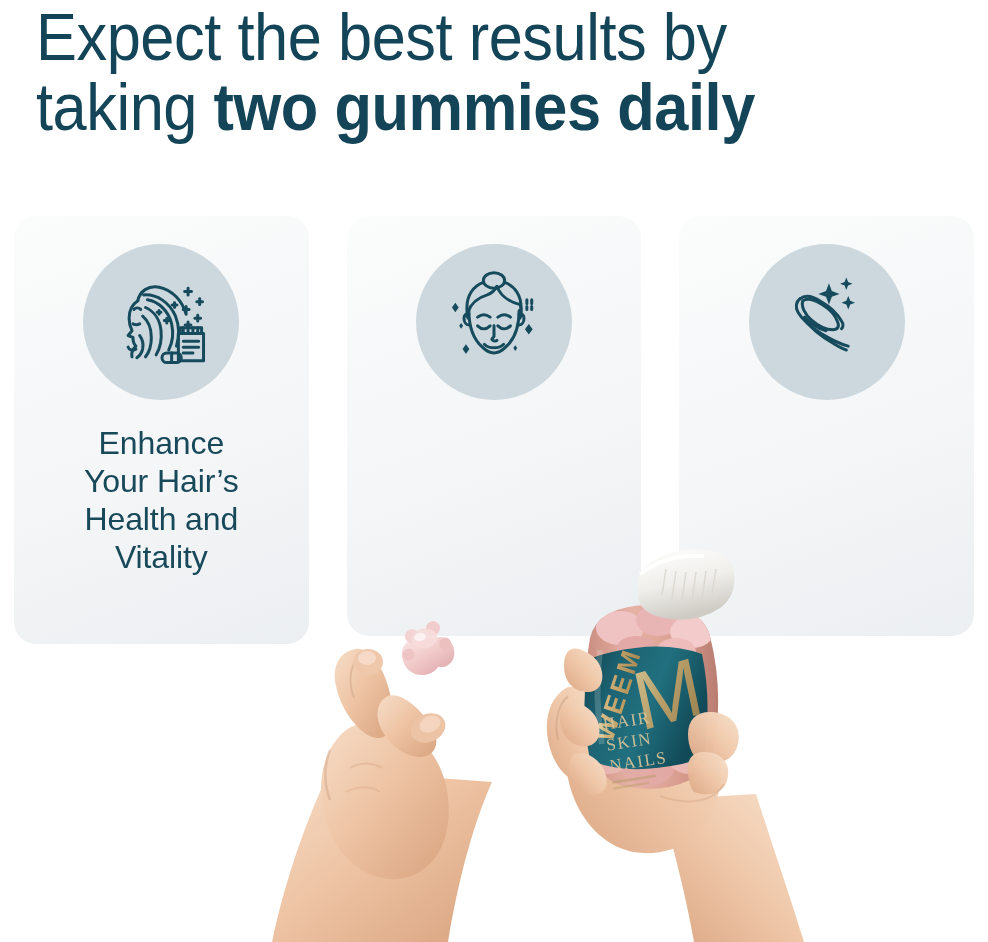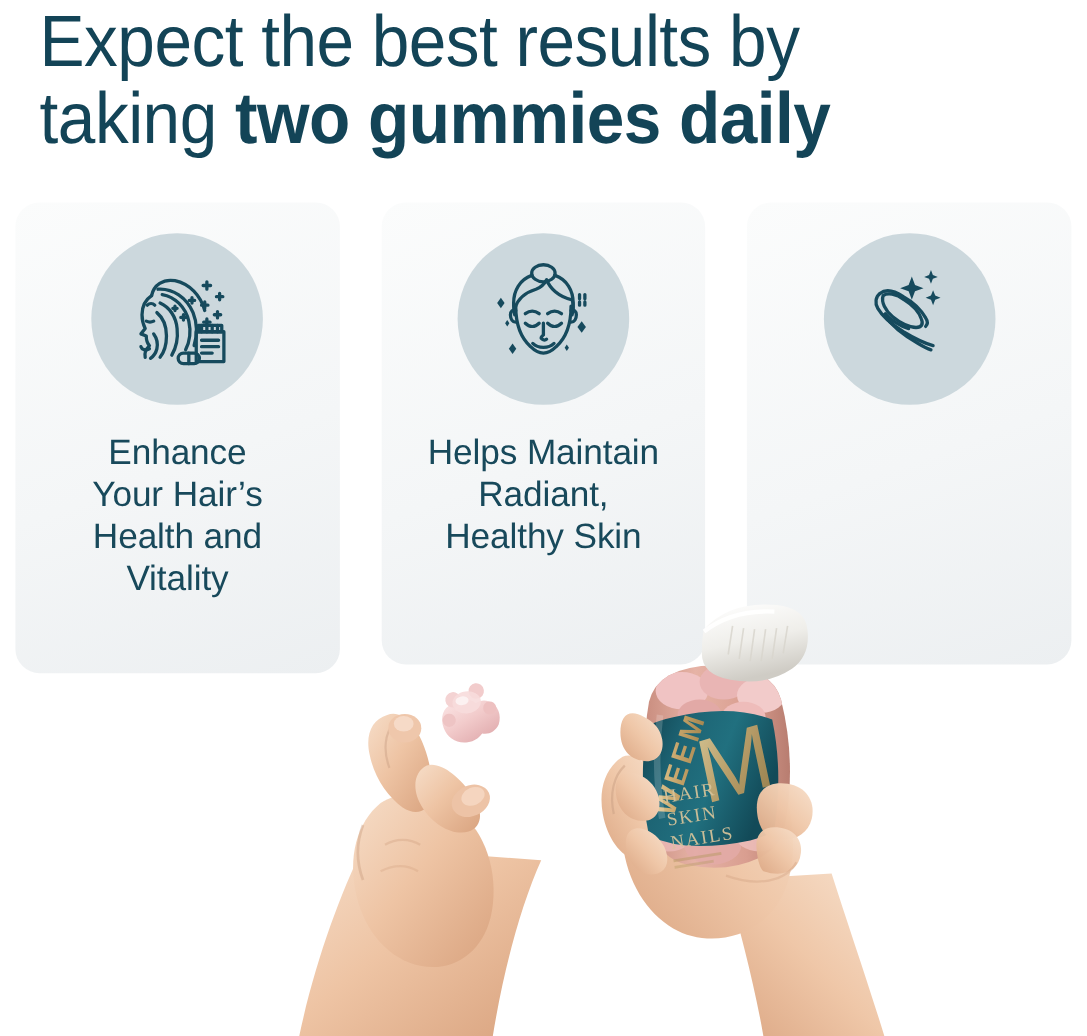--- a/index.html
+++ b/index.html
@@ -32,21 +32,21 @@
     transform-origin: left top;
   }
   .headline .bold {
     font-weight: 700;
   }
 
   
   .cards {
     position: absolute;
     left: 14px;
-    top: 184px;
+    top: 216px;
     width: 960px;
     height: 430px;
     display: flex;
     gap: 38px;
   }
   .card {
     position: relative;
     flex: 1 1 0;
     border-radius: 22px;
     background: linear-gradient(160deg, #fbfcfc 0%, #f4f6f7 55%, #eceff1 100%);
@@ -194,23 +194,20 @@
           <path d="M96 62 l4 5.5 l-4 5.5 l-4 -5.5 z"></path>
           <path d="M31 83 l3.5 5 l-3.5 5 l-3.5 -5 z"></path>
           <path d="M26 61 l2 3 l-2 3 l-2 -3 z"></path>
           <path d="M82 84 l2 3 l-2 3 l-2 -3 z"></path>
         </g>
         <g class="icon-stroke" stroke-width="2.4">
           <path d="M94 37 v4 M99 37 v4 M94 44 v3 M99 44 v3"></path>
         </g>
       </svg>
     </div>
-    <div class="card-text">Helps Maintain
-Radiant,
-Healthy Skin</div>
   </div>
 
   <div class="card card--3">
     <div class="icon-circle">
       <svg viewBox="0 0 120 120">
         <g class="icon-stroke">
 
           <path d="M32 36 c-4 3 -5 9 -2 14 c4 7 13 15 24 22 c10 6 20 11 28 13"></path>
           <path d="M32 36 c5 -4 13 -3 22 3 c9 5 17 13 21 20 c2 3 2 6 0 8"></path>
 

